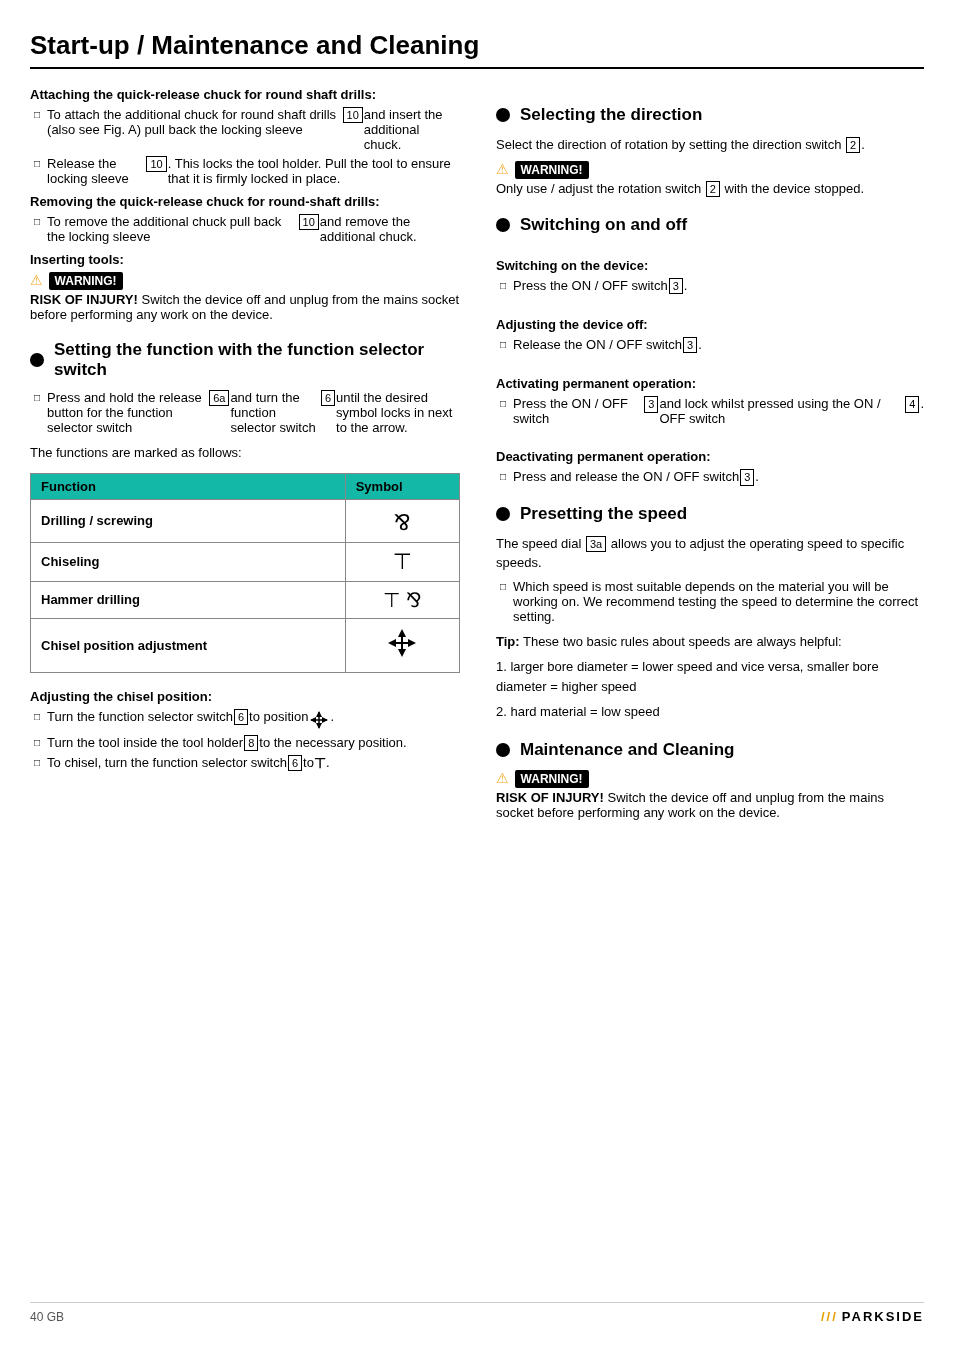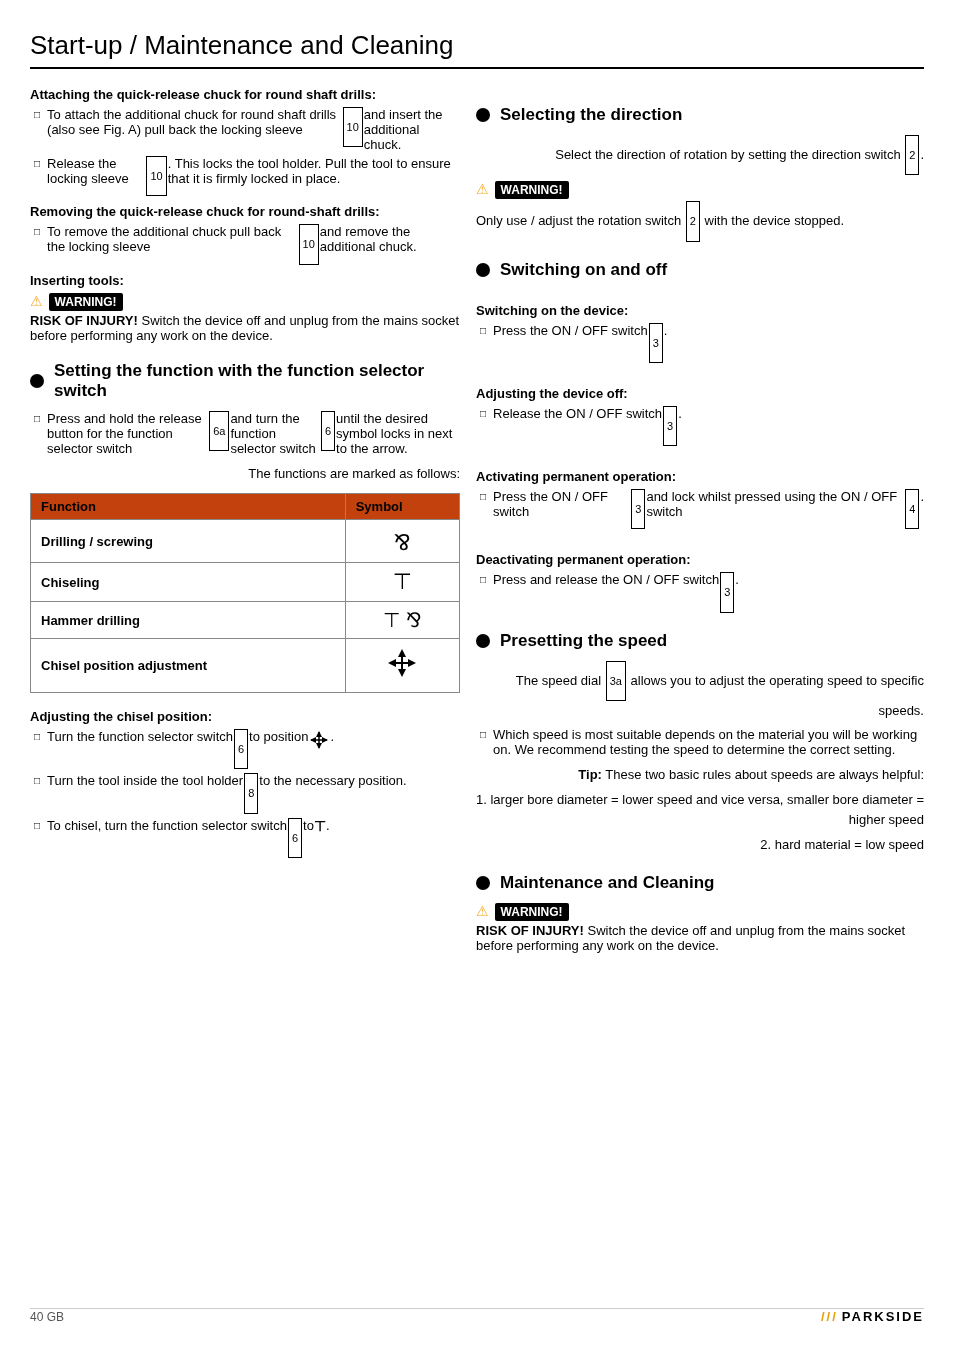--- a/index.html
+++ b/index.html
@@ -18,26 +18,26 @@
       display: flex;
       flex-direction: column;
     }
     .page-header {
       border-bottom: 2px solid #000;
       padding-bottom: 6px;
       margin-bottom: 18px;
     }
     .page-header h1 {
       font-size: 26px;
-      font-weight: normal;
+      font-weight: bold;
       color: #000;
     }
     .two-col {
       display: flex;
-      gap: 16px;
+      gap: 36px;
       flex: 1;
     }
     .col-left {
       width: 430px;
       flex-shrink: 0;
     }
     .col-right {
       flex: 1;
     }
     .section-heading {
@@ -106,53 +106,54 @@
       height: 14px;
       background: #000;
       border-radius: 50%;
       display: inline-block;
       margin-right: 10px;
       flex-shrink: 0;
     }
     .numbered-box {
       display: inline-block;
       border: 1px solid #000;
-      padding: 12px 3px;
+      padding: 0 3px;
       font-size: 11px;
       line-height: 1.3;
       margin: 0 1px;
     }
     .func-table {
       width: 100%;
       border-collapse: collapse;
       margin: 10px 0 16px 0;
       font-size: 13px;
     }
     .func-table th {
       border: 1px solid #888;
-      background: #c2410c;
+      background: #14b8a6;
       padding: 5px 10px;
       font-weight: bold;
       text-align: left;
     }
     .func-table td {
       border: 1px solid #888;
       padding: 6px 10px;
       vertical-align: middle;
     }
     .func-table td:nth-child(2) {
       text-align: center;
       font-size: 20px;
     }
     .page-footer {
       display: flex;
       justify-content: space-between;
       align-items: center;
       margin-top: 18px;
       border-top: 1px solid #ccc;
+      padding-top: 6px;
       text-align: right;
     }
     .footer-page {
       font-size: 12px;
       color: #555;
     }
     .parkside-logo {
       font-weight: bold;
       font-size: 13px;
       letter-spacing: 2px;
@@ -161,21 +162,20 @@
       align-items: center;
       gap: 4px;
     }
     .parkside-slashes {
       color: #e8a000;
       font-weight: bold;
     }
     p.body-text {
       margin-bottom: 6px;
       line-height: 1.5;
-      text-align: right;
     }
     .tip-text {
       font-weight: bold;
       display: inline;
     }
   </style>
 </head>
 <body>
 
 <div class="page">

